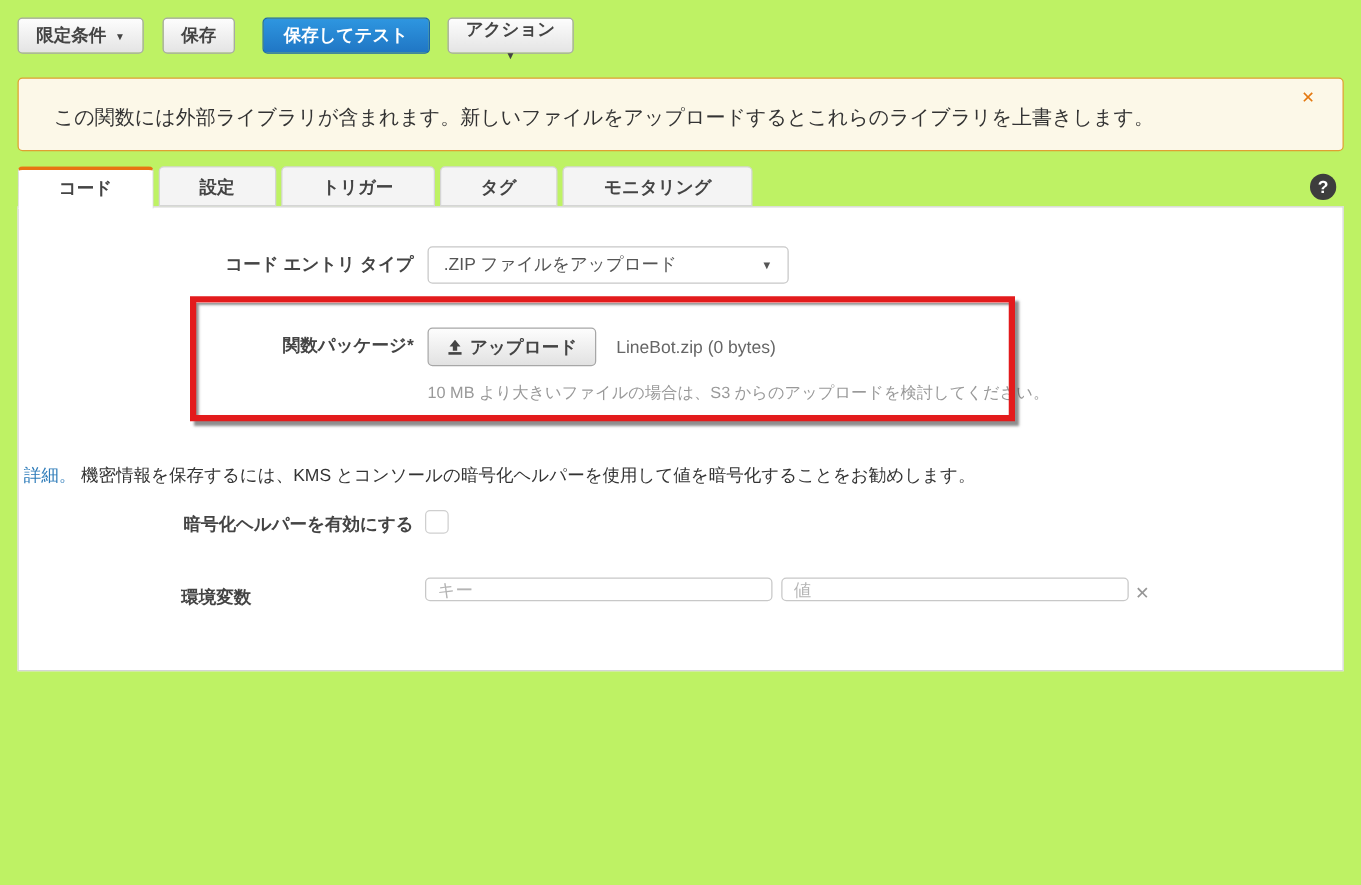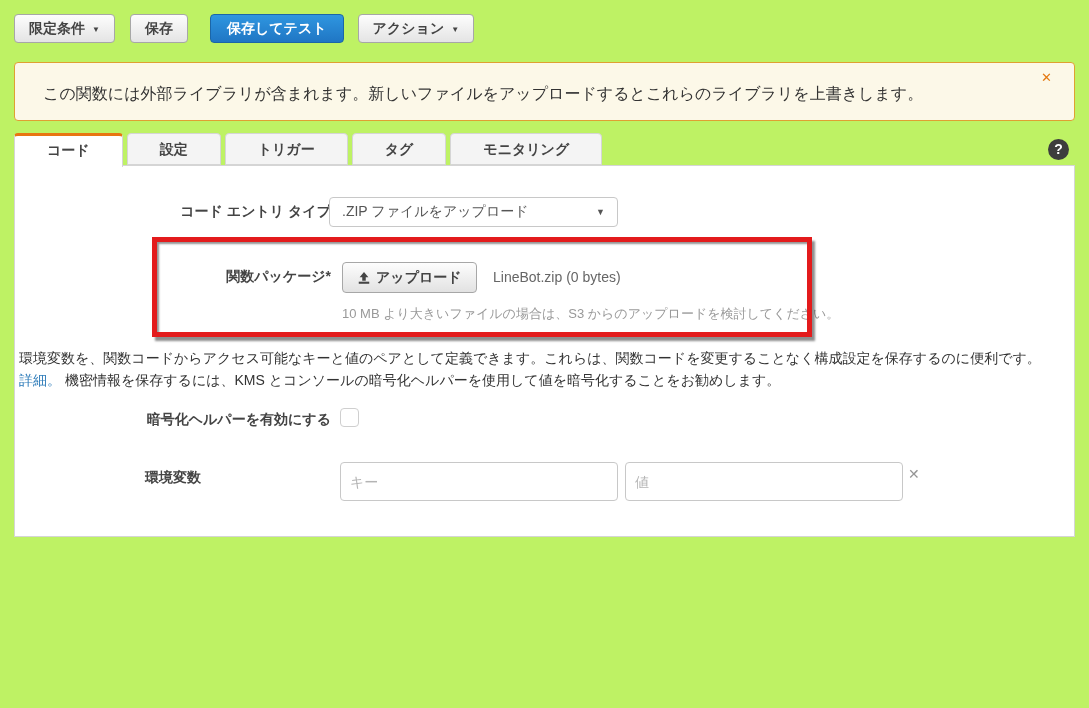--- a/index.html
+++ b/index.html
@@ -19,21 +19,21 @@
     cursor: pointer; white-space: nowrap;
   }
   .btn-default {
     background: linear-gradient(#fdfdfd, #e4e4e4);
     border: 1px solid #a7a7a7; color: #444;
   }
   .btn-primary {
     background: linear-gradient(#2e96e0, #2076c4);
     border: 1px solid #1b66a8; color: #fff; padding: 0 16px;
   }
-  .gap15 { margin-left: 15px; } .gap22 { margin-left: 22px; } .gap14 { margin-left: 14px; }
+  .gap15 { margin-left: 15px; } .gap22 { margin-left: 22px; } .gap14 { margin-left: 14px; flex-direction: column; }
   .caret { font-size: 8px; line-height: 1; position: relative; top: 1px; }
 
   
   .alert {
     position: absolute; top: 62px; left: 14px; width: 1061px; height: 59px;
     background: #fcf8e8; border: 1px solid #dfa032; border-radius: 4px;
   }
   .alert-message { position: absolute; left: 28px; top: 21px; font-size: 16px; color: #333; font-weight: normal; }
   .alert-close {
     position: absolute; right: 22px; top: 7px; color: #e47911;
@@ -60,21 +60,21 @@
   
   .panel {
     position: absolute; top: 165px; left: 14px; width: 1061px; height: 372px;
     background: #fff; border: 1px solid #d5d5d5;
   }
   .flabel {
     position: absolute; left: 0; width: 316px; text-align: right;
     font-size: 14px; font-weight: bold; color: #444; white-space: nowrap;
   }
   .select-box {
-    position: absolute; left: 314px; top: 31px; width: 289px; height: 30px;
+    position: absolute; left: 327px; top: 31px; width: 289px; height: 30px;
     background: #fff; border: 1px solid #c8c8c8; border-radius: 4px;
     display: flex; align-items: center; padding: 0 12px; font-size: 14px; color: #555;
     cursor: pointer;
   }
   .select-box .sel-caret { margin-left: auto; font-size: 9px; color: #555; }
 
   .upload-btn {
     position: absolute; left: 327px; top: 96px; height: 31px;
     display: inline-flex; align-items: center; gap: 5px; padding: 0 14px;
     background: linear-gradient(#fdfdfd, #e2e2e2); border: 1px solid #a7a7a7;
@@ -85,21 +85,21 @@
 
   .para { position: absolute; left: 4px; font-size: 14px; color: #333; white-space: nowrap; }
   .link { color: #2d7bb9; cursor: pointer; text-decoration: none; }
 
   .checkbox {
     position: absolute; left: 325px; top: 242px; width: 19px; height: 19px;
     border: 1px solid #cfcfcf; border-radius: 4px; background: #fff; cursor: pointer;
   }
 
   .env-input {
-    position: absolute; top: 296px; height: 39px; border: 1px solid #c8c8c8;
+    position: absolute; top: 296px; height: 19px; border: 1px solid #c8c8c8;
     border-radius: 4px; padding: 0 9px; font-size: 14px; color: #555;
     font-family: "Liberation Sans", "DejaVu Sans", sans-serif; outline: none;
   }
   .env-input::placeholder { color: #b4b4b4; }
   .env-key { left: 325px; width: 278px; }
   .env-val { left: 610px; width: 278px; }
   .env-remove {
     position: absolute; left: 893px; top: 300px; color: #969696;
     font-weight: bold; font-size: 14px; cursor: pointer;
   }
@@ -161,21 +161,20 @@
         <svg width="14" height="14" viewBox="0 0 16 16">
             <path fill="#444" d="M8 1 L13 7 H10 V11 H6 V7 H3 Z"></path>
             <rect x="2" y="12.2" width="12" height="2.4" fill="#444"></rect>
           </svg>
       </span>
       <span>アップロード</span>
     </button>
     <div class="file-info">LineBot.zip (0 bytes)</div>
     <div class="helper-text">10 MB より大きいファイルの場合は、S3 からのアップロードを検討してください。</div>
 
-    <div class="para" style="top:184px;">環境変数を、関数コードからアクセス可能なキーと値のペアとして定義できます。これらは、関数コードを変更することなく構成設定を保存するのに便利です。</div>
     <div class="para" style="top:206px;">
       <span class="link">詳細。</span>
       <span>機密情報を保存するには、KMS とコンソールの暗号化ヘルパーを使用して値を暗号化することをお勧めします。</span>
     </div>
 
     <div class="flabel" style="top:245px;">暗号化ヘルパーを有効にする</div>
     <div class="checkbox"></div>
 
     <div class="flabel" style="top:303px;text-align:center;">環境変数</div>
     <input class="env-input env-key" type="text" placeholder="キー" style="">

